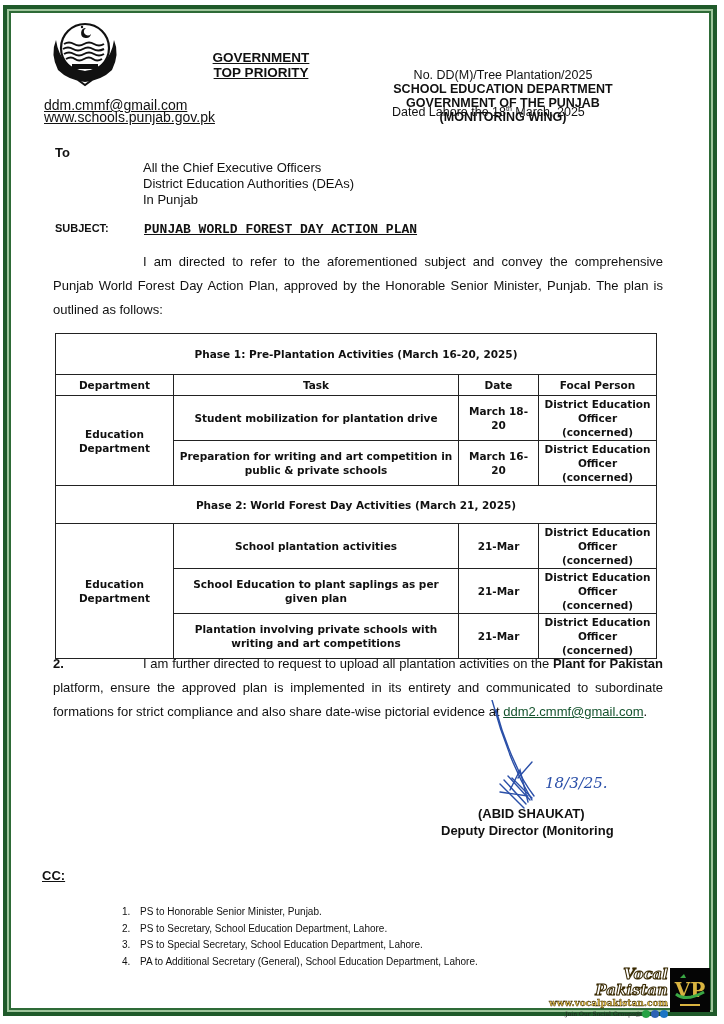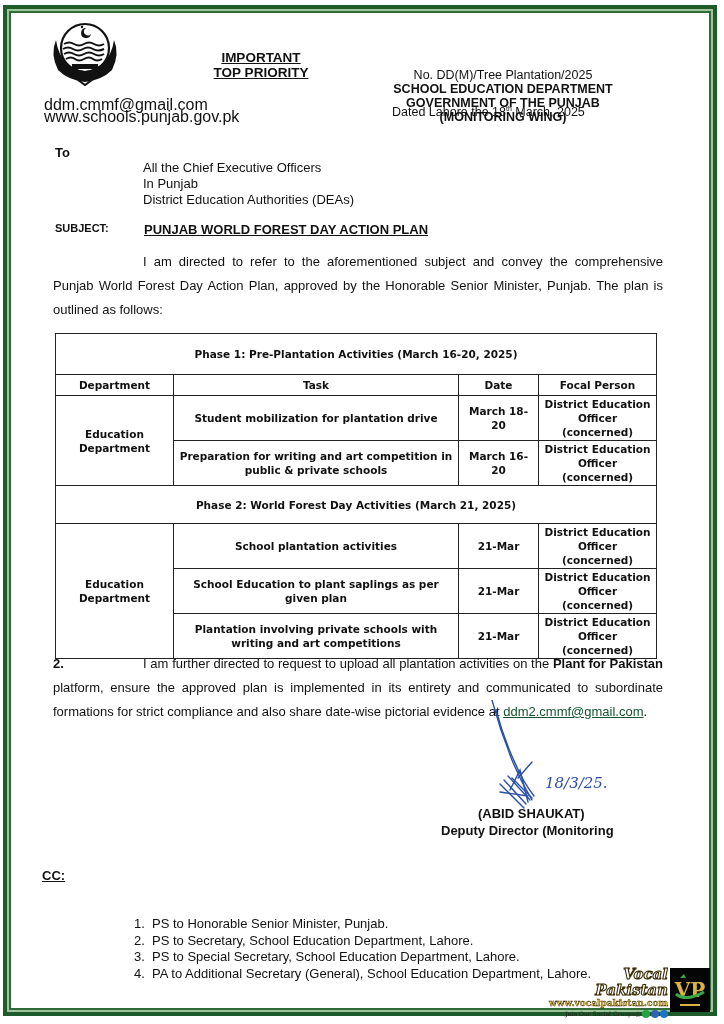--- a/index.html
+++ b/index.html
@@ -3,31 +3,31 @@
 <meta charset="utf-8">
 <style>
   html, body { margin: 0; padding: 0; background: #ffffff; }
   body { width: 724px; height: 1024px; position: relative; overflow: hidden; font-family: "Liberation Sans", sans-serif; color: #111; }
   .frame-outer { position: absolute; left: 3px; top: 5px; width: 714px; height: 1011px; border: 4px solid #1f5a2a; box-sizing: border-box; }
   .frame-inner { position: absolute; left: 9px; top: 11px; width: 702px; height: 999px; border: 2px solid #2e6b37; box-sizing: border-box; }
   .frame-gap { position: absolute; left: 7px; top: 9px; width: 706px; height: 1003px; border: 2px solid #9fc59c; box-sizing: border-box; }
 
   .logo { position: absolute; left: 42px; top: 18px; width: 86px; height: 70px; }
   .priority { position: absolute; left: 205px; top: 50px; width: 112px; text-align: center; font-weight: bold; font-size: 13.5px; line-height: 15px; text-decoration: underline; }
-  .contacts { position: absolute; left: 44px; top: 99px; font-size: 16px; line-height: 12px; }
+  .contacts { position: absolute; left: 44px; top: 99px; font-size: 14px; line-height: 12px; text-decoration: underline; }
   .header-right { position: absolute; left: 378px; top: 36px; width: 250px; text-align: center; font-size: 12.5px; line-height: 14px; }
   .header-right .ref { font-weight: normal; margin-top: 32px; }
   .header-right .bold { font-weight: bold; }
   .dated { position: absolute; left: 392px; top: 105px; font-size: 12.5px; }
   .dated sup { font-size: 7px; }
 
   .to { position: absolute; left: 55px; top: 145px; font-size: 13px; font-weight: bold; }
   .addressee { position: absolute; left: 143px; top: 160px; font-size: 13px; line-height: 16px; }
   .subject-label { position: absolute; left: 55px; top: 222px; font-size: 11px; font-weight: bold; }
-  .subject-text { position: absolute; left: 144px; top: 222px; font-size: 13px; font-weight: bold; text-decoration: underline; }
+  .subject-text { position: absolute; left: 144px; top: 222px; font-size: 13px; font-weight: bold; text-decoration: underline; font-family: Liberation Mono, monospace; }
 
   .para { position: absolute; left: 53px; width: 610px; font-size: 13px; line-height: 24px; text-align: justify; }
   .para1 { top: 250px; text-indent: 90px; }
   .para2 { top: 652px; }
   .para2 .num { font-weight: bold; display: inline-block; width: 90px; }
   .para2 a { color: #14532d; text-decoration: underline; }
 
   table.plan { position: absolute; left: 55px; top: 333px; width: 601px; border-collapse: collapse; font-family: "DejaVu Sans", sans-serif; font-size: 10.5px; table-layout: fixed; }
   table.plan td, table.plan th { border: 1px solid #222; text-align: center; vertical-align: middle; padding: 1px 3px; line-height: 14px; }
   table.plan th { font-weight: bold; }
@@ -36,21 +36,21 @@
   .head-row th { height: 18px; }
   .data-row td { height: 36px; }
   .phase2-row td { height: 35px; font-weight: bold; }
 
   .signature { position: absolute; left: 470px; top: 700px; width: 160px; height: 130px; }
   .sig-date { position: absolute; left: 545px; top: 774px; font-size: 15px; color: #2a4fa8; font-family: "DejaVu Serif", serif; font-style: italic; }
   .sig-name { position: absolute; left: 478px; top: 806px; font-size: 13px; font-weight: bold; }
   .sig-title { position: absolute; left: 441px; top: 823px; font-size: 13px; font-weight: bold; }
 
   .cc-label { position: absolute; left: 42px; top: 868px; font-size: 13px; font-weight: bold; text-decoration: underline; }
-  .cc-list { position: absolute; left: 118px; top: 900px; font-size: 13px; line-height: 16.5px; margin: 16px; padding: 0; list-style: none; }
+  .cc-list { position: absolute; left: 118px; top: 900px; font-size: 10px; line-height: 16.5px; margin: 4px; padding: 0; list-style: none; }
   .cc-list li { white-space: nowrap; }
   .cc-list .n { display: inline-block; width: 18px; }
 
   .watermark { position: absolute; left: 548px; top: 966px; width: 120px; text-align: right; }
   .wm-brand { font-family: "DejaVu Serif", serif; font-style: italic; font-weight: bold; font-size: 15px; color: #fff; -webkit-text-stroke: 1px #3a2a00; text-shadow: 0 0 1px #000; line-height: 16px; }
   .wm-url { font-family: "DejaVu Serif", serif; font-weight: bold; font-size: 9px; color: #e8c14a; -webkit-text-stroke: 0.4px #3a2a00; line-height: 11px; }
   .wm-social { font-family: "DejaVu Serif", serif; font-size: 6px; color: #222; line-height: 10px; }
   .wm-social .dot { display: inline-block; width: 8px; height: 8px; border-radius: 50%; vertical-align: middle; margin-left: 1px; }
   .vp-logo { position: absolute; left: 670px; top: 968px; width: 40px; height: 44px; background: #050505; }
 </style>
@@ -70,43 +70,43 @@
     <path d="M21 31 q5 -3 10 0 t10 0 t10 0 t11 0"></path>
     <path d="M22 36 q5 -3 10 0 t10 0 t10 0 t10 0"></path>
     <path d="M24 41 q5 -3 9 0 t9 0 t9 0 t9 0"></path>
   </g>
   <path d="M30 46 h26 v5 h-26z" fill="#111"></path>
   <path d="M14 22 q-6 14 2 30 q10 10 27 12 q17 -2 27 -12 q8 -16 2 -30 q-2 14 -10 22 q-8 8 -19 9 q-11 -1 -19 -9 q-8 -8 -10 -22z" fill="#111"></path>
   <path d="M36 62 l7 5 l7 -5" fill="none" stroke="#111" stroke-width="2"></path>
 </svg>
 
 <div class="priority">
-  <div>IMPORTANT</div>
+  <div>GOVERNMENT</div>
   <div>TOP PRIORITY</div>
 </div>
 
 <div class="contacts">
   <div>ddm.cmmf@gmail.com</div>
   <div>www.schools.punjab.gov.pk</div>
 </div>
 
 <div class="header-right">
   <div class="ref">No. DD(M)/Tree Plantation/2025</div>
   <div class="bold">SCHOOL EDUCATION DEPARTMENT</div>
   <div class="bold">GOVERNMENT OF THE PUNJAB</div>
   <div class="bold">(MONITORING WING)</div>
 </div>
 
 <div class="dated"><span>Dated Lahore the 18</span><sup>th</sup><span> March, 2025</span></div>
 
 <div class="to">To</div>
 <div class="addressee">
   <div>All the Chief Executive Officers</div>
+  <div>District Education Authorities (DEAs)</div>
   <div>In Punjab</div>
-  <div>District Education Authorities (DEAs)</div>
 </div>
 
 <div class="subject-label">SUBJECT:</div>
 <div class="subject-text">PUNJAB WORLD FOREST DAY ACTION PLAN</div>
 
 <div class="para para1">I am directed to refer to the aforementioned subject and convey the comprehensive Punjab World Forest Day Action Plan, approved by the Honorable Senior Minister, Punjab. The plan is outlined as follows:</div>
 
 <table class="plan">
   <colgroup>
     <col style="width:118px">

